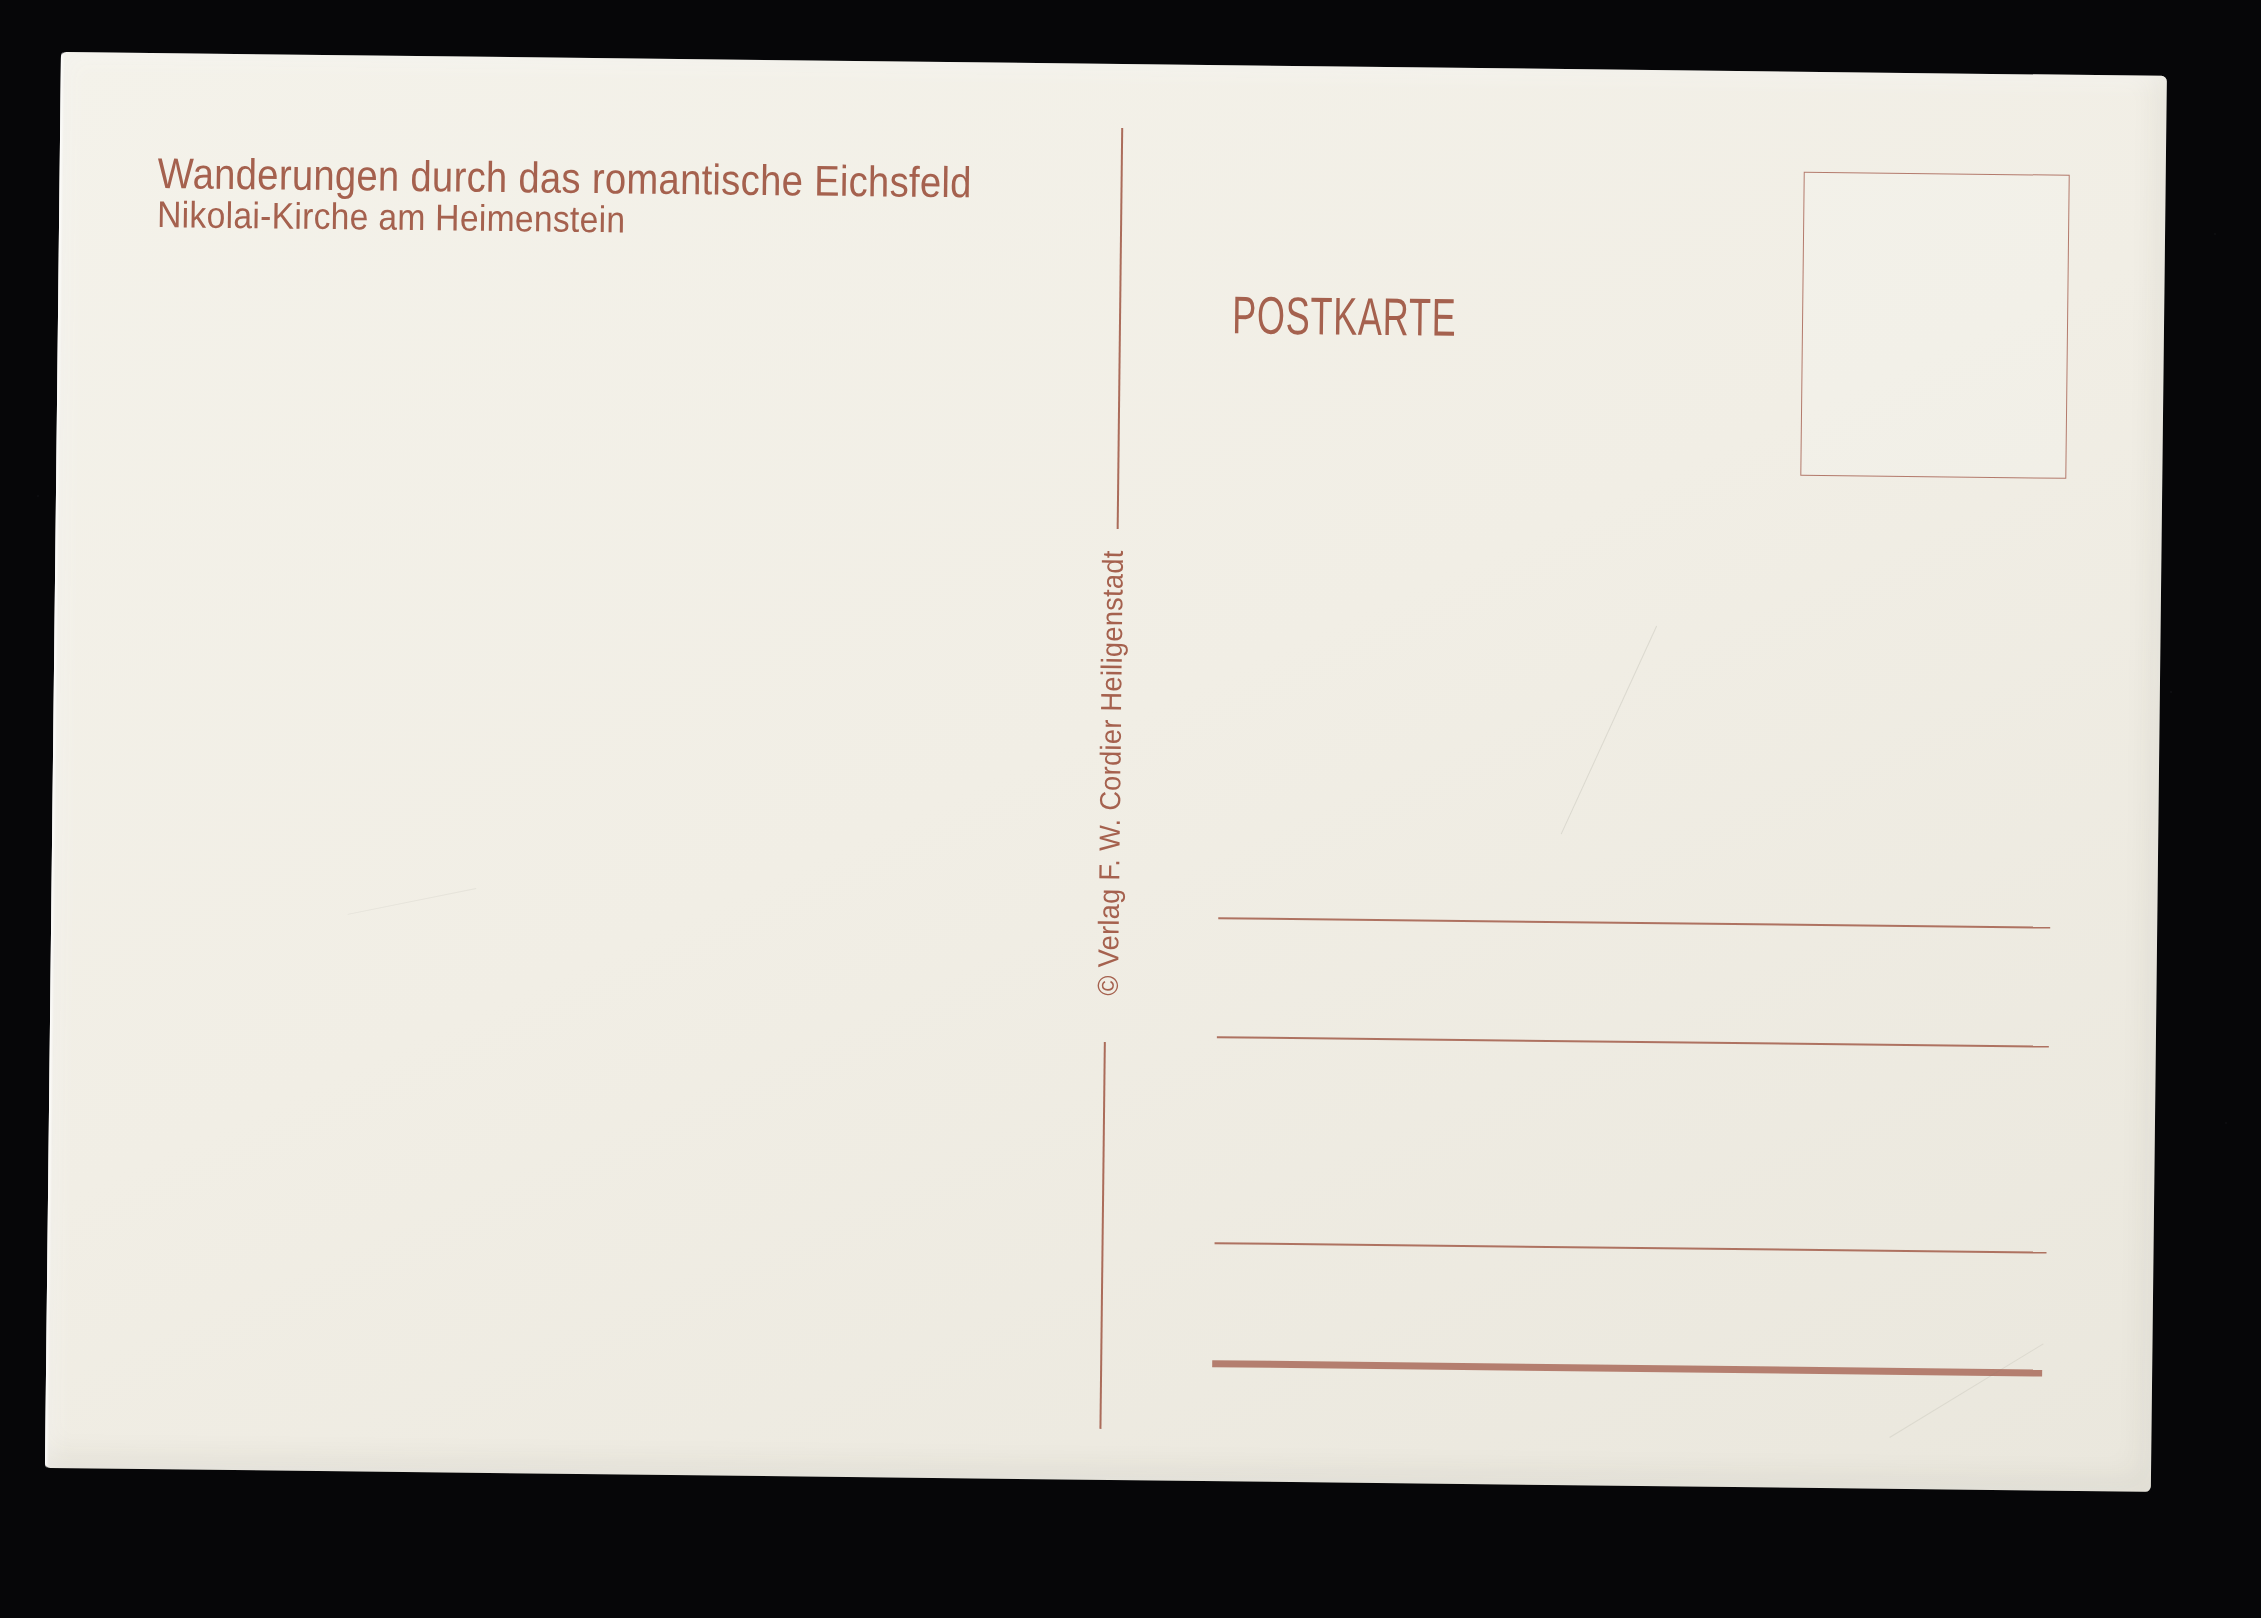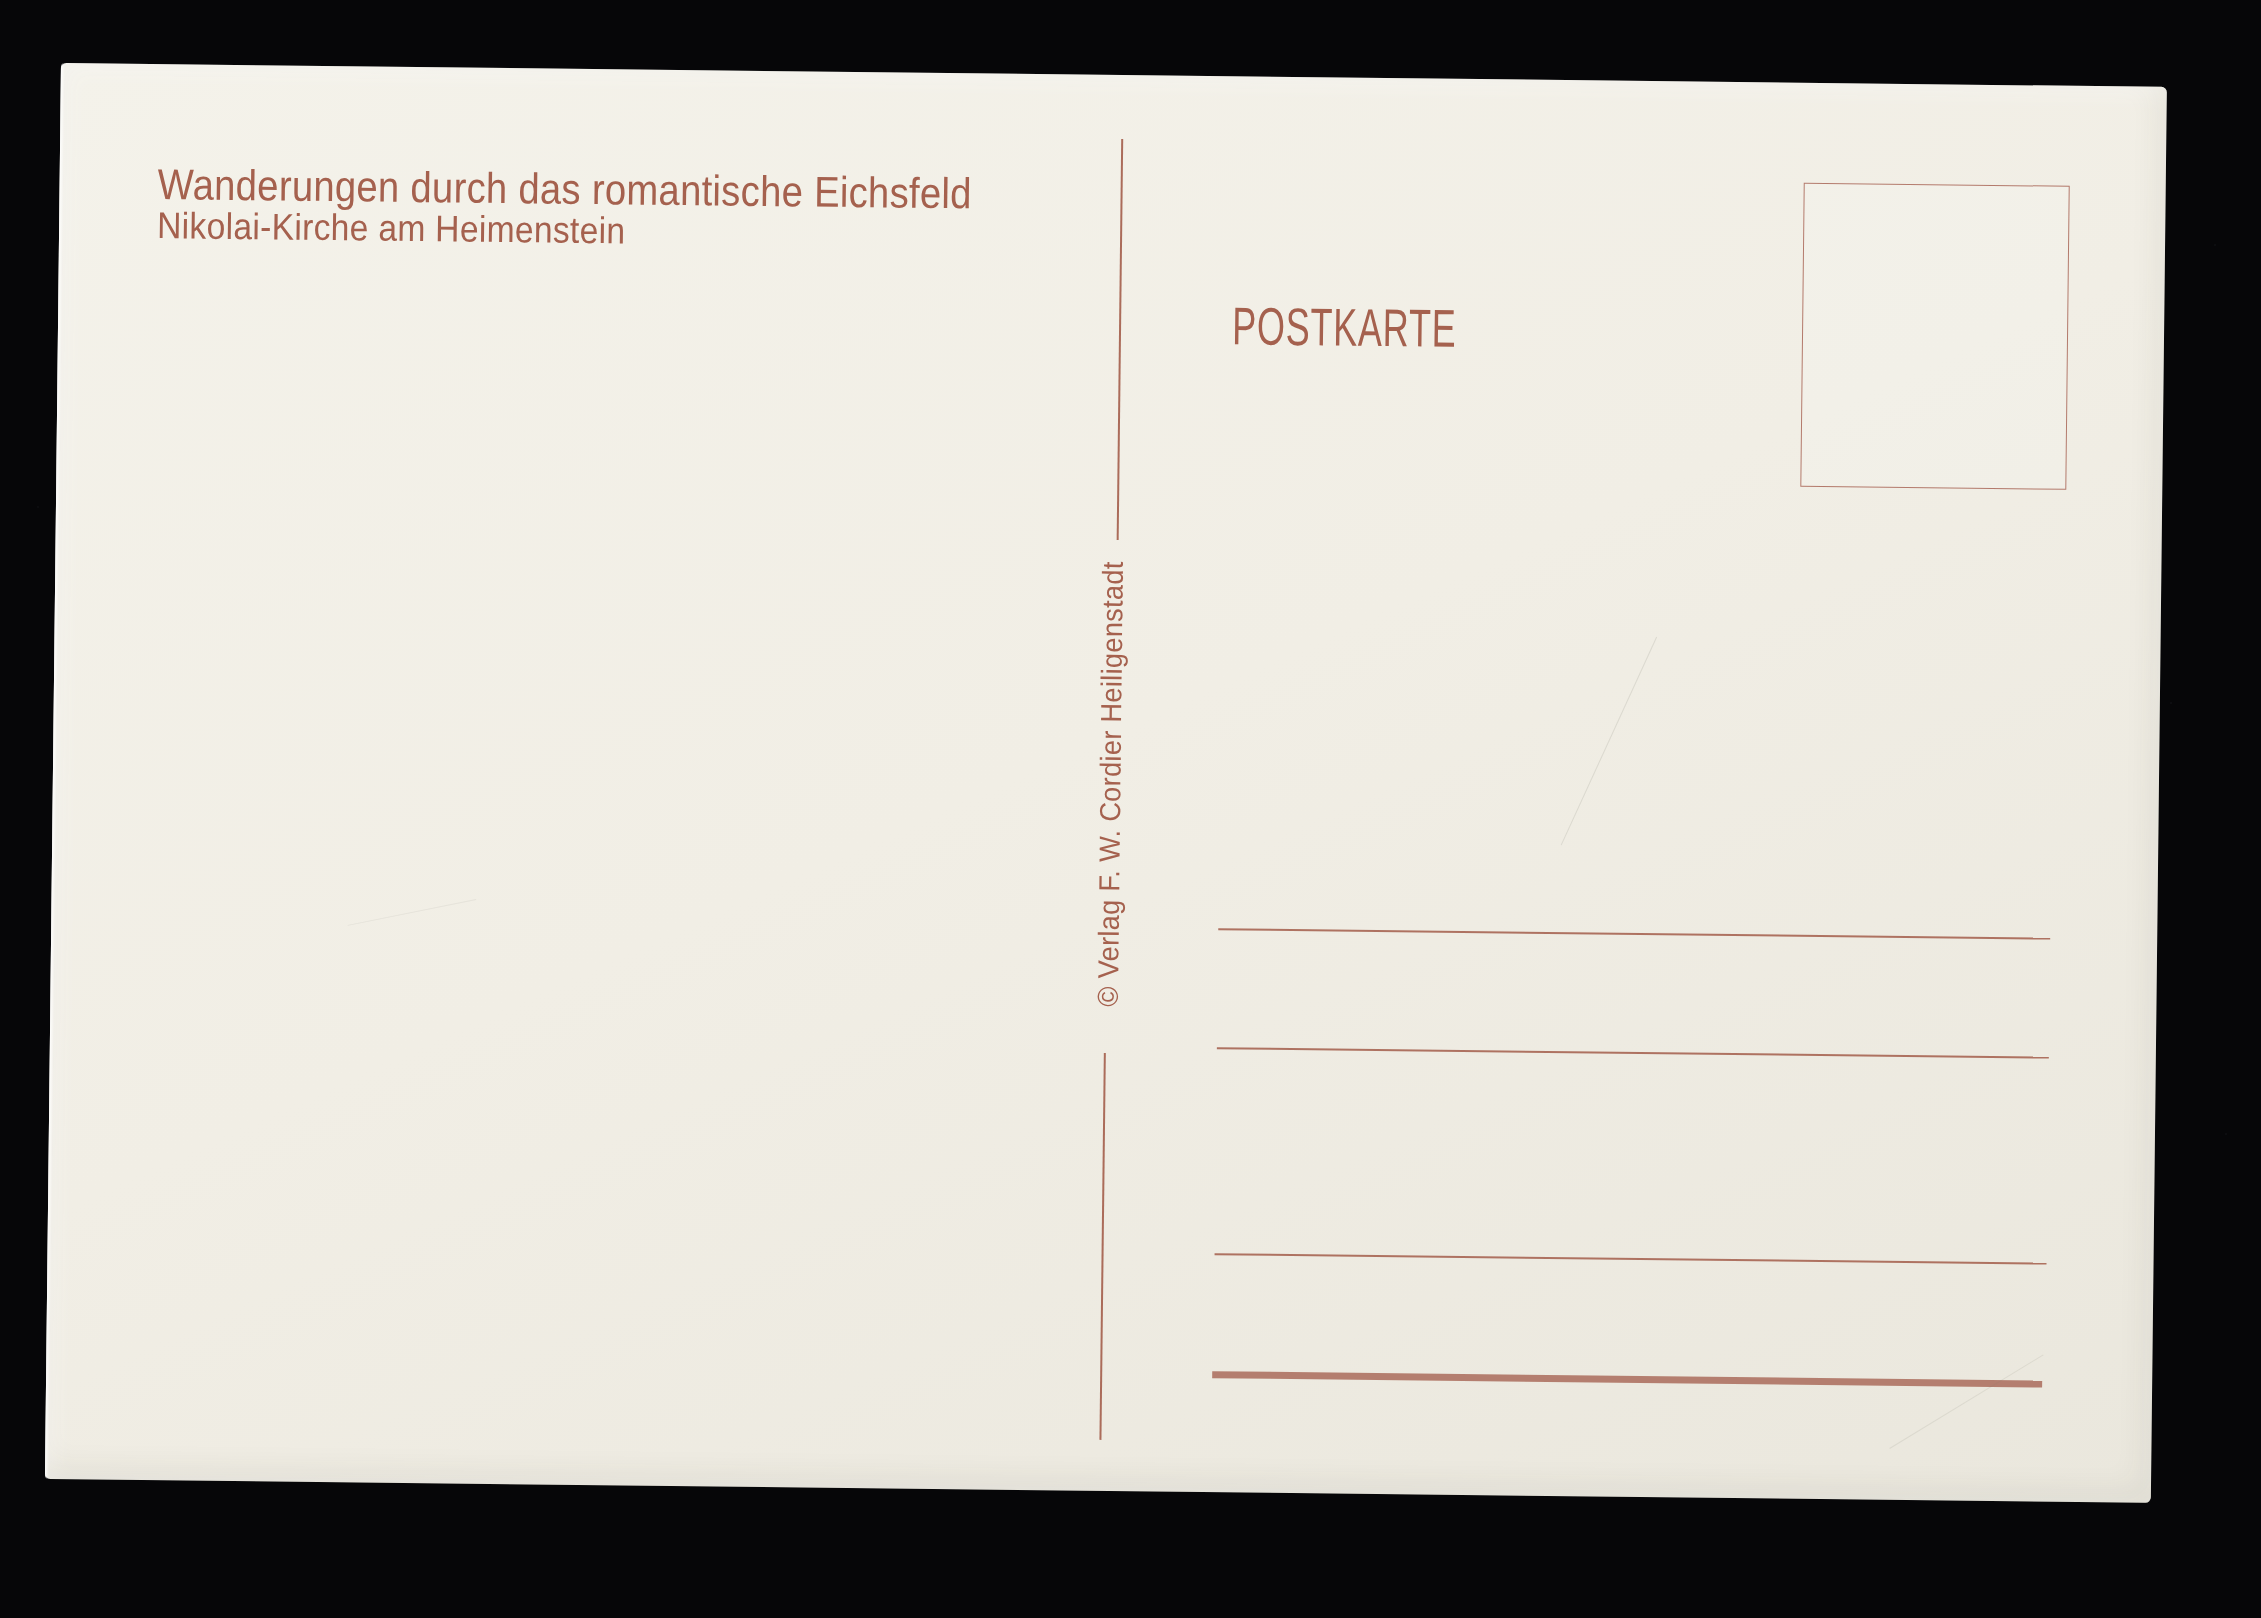--- a/index.html
+++ b/index.html
@@ -10,21 +10,21 @@
   }
   *{margin:0;padding:0;box-sizing:border-box;}
   html,body{background:var(--background-color);}
   body{
     width:2261px;height:1619px;
     overflow:hidden;position:relative;
     font-family:"Liberation Sans","DejaVu Sans",sans-serif;
   }
   
   .stage{
-    position:absolute;left:0;top:16px;width:2261px;height:1178px;
+    position:absolute;left:0;top:5px;width:2261px;height:1178px;
     background:
       radial-gradient(circle 1.1px at 185px 93px, rgba(190,200,225,.5), transparent 70%),
       radial-gradient(circle 1.1px at 494px 349px, rgba(190,200,225,.4), transparent 70%),
       radial-gradient(circle 1.1px at 284px 1522px, rgba(190,200,225,.45), transparent 70%),
       radial-gradient(circle 1.1px at 693px 1544px, rgba(190,200,225,.4), transparent 70%),
       radial-gradient(circle 1.1px at 1353px 1582px, rgba(190,200,225,.4), transparent 70%),
       radial-gradient(circle 1.6px at 1800px 1517px, rgba(190,200,225,.4), transparent 70%),
       radial-gradient(circle 1.1px at 2171px 687px, rgba(190,200,225,.45), transparent 70%),
       radial-gradient(circle 1.1px at 2215px 229px, rgba(190,200,225,.4), transparent 70%),
       radial-gradient(circle 1.1px at 82px 1364px, rgba(190,200,225,.4), transparent 70%),

